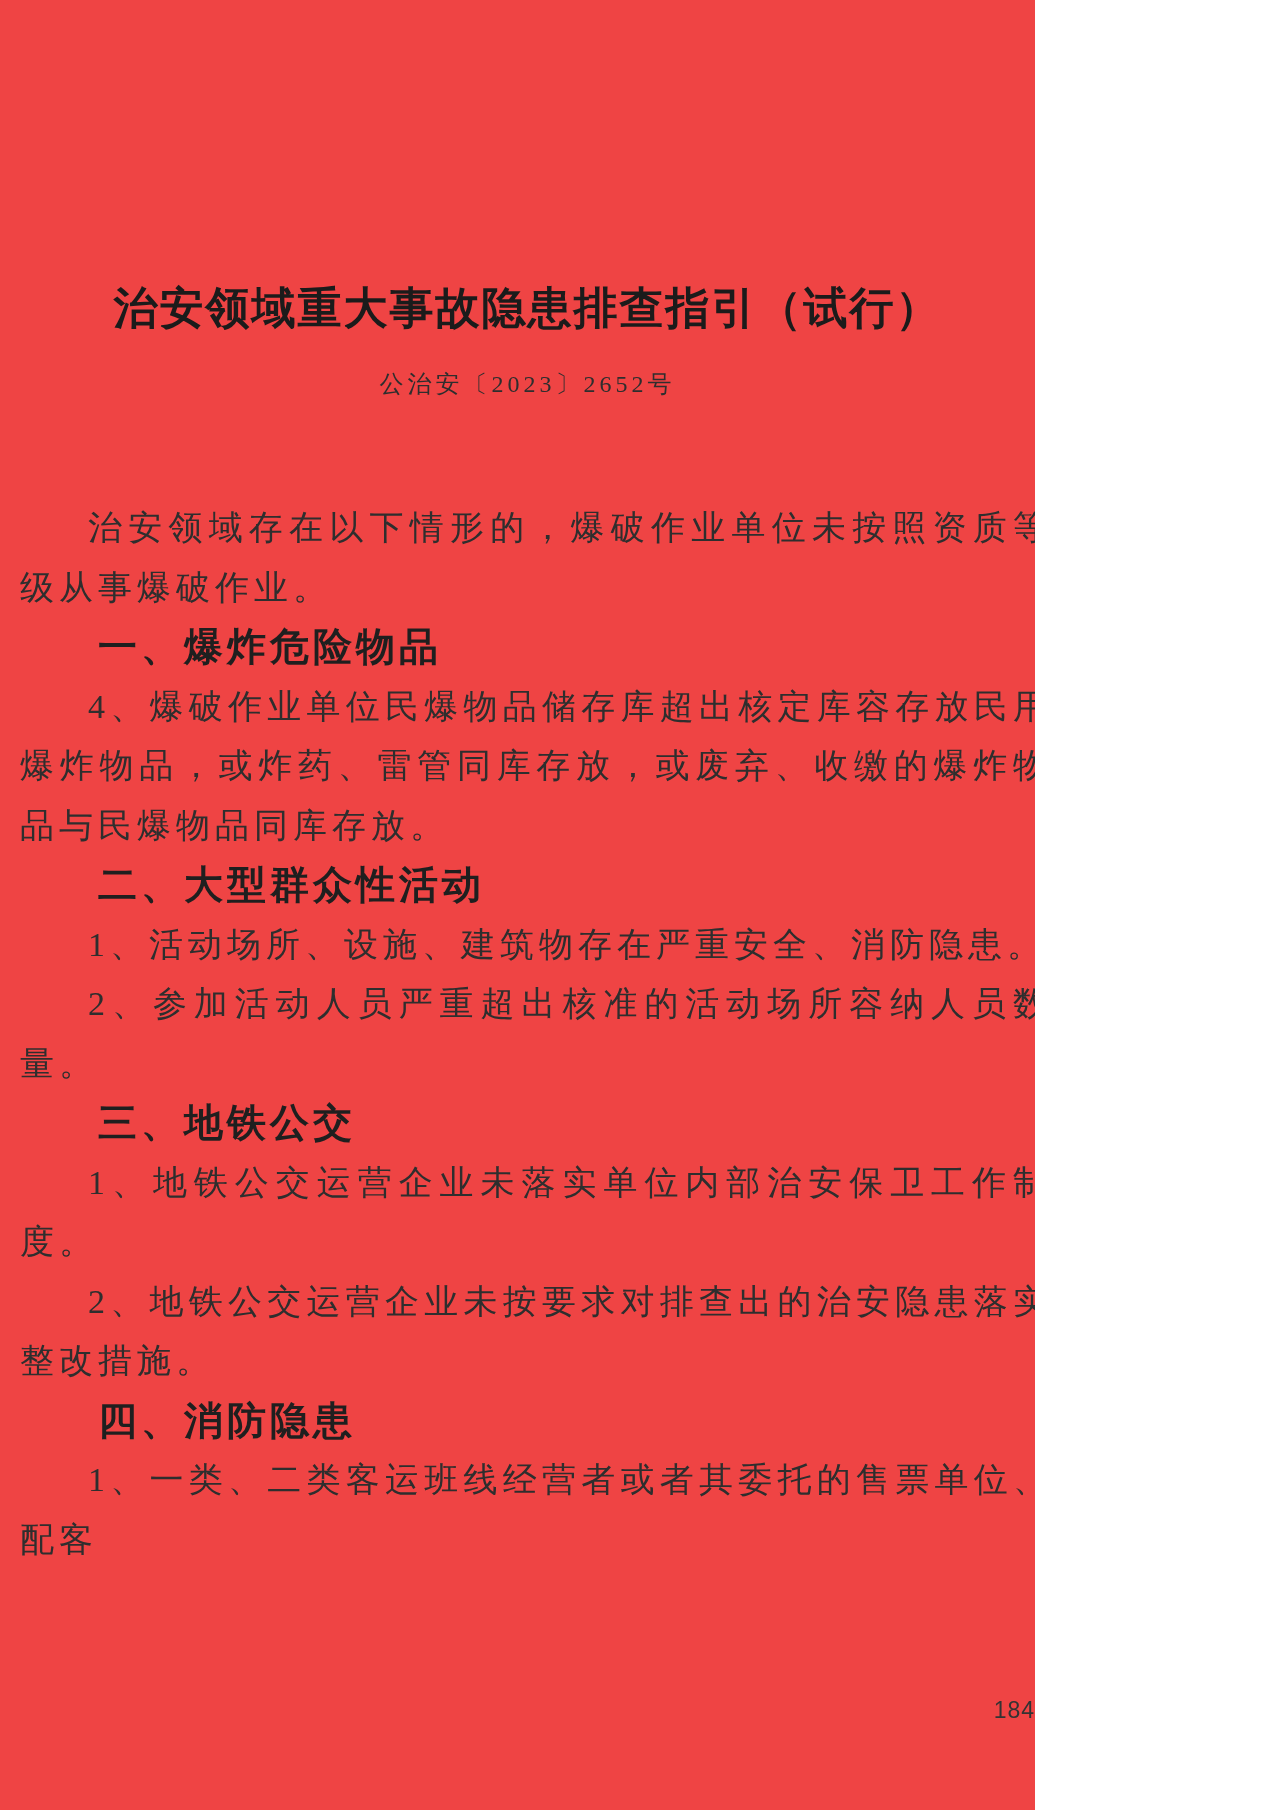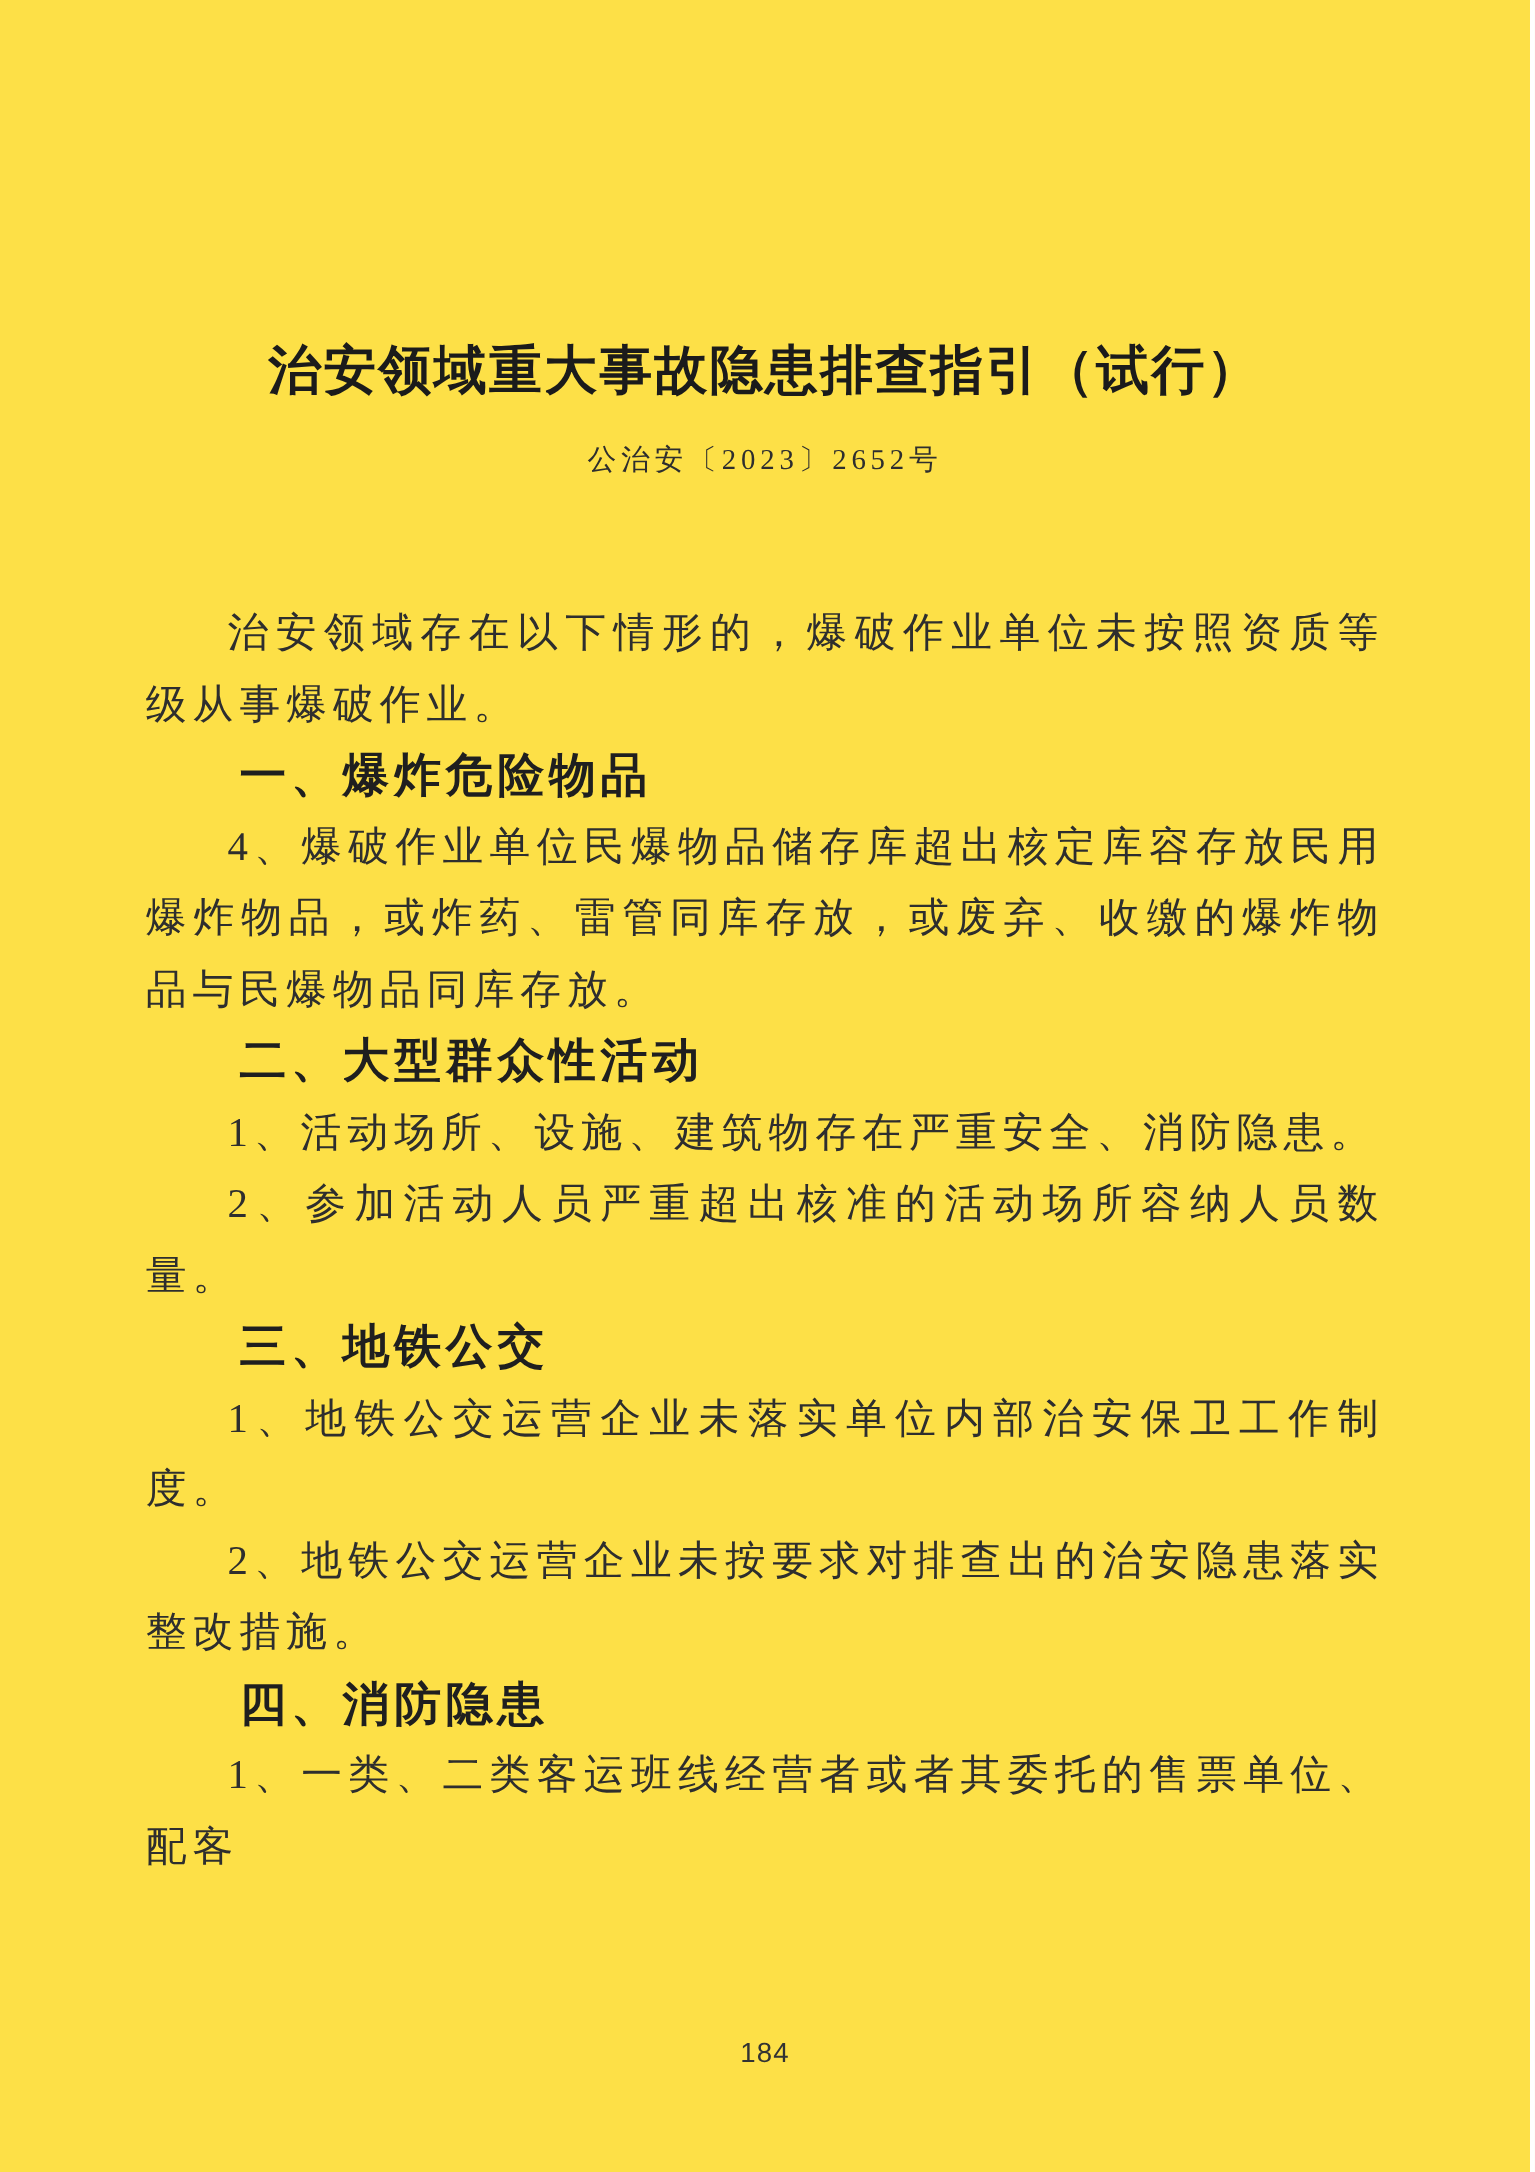--- a/index.html
+++ b/index.html
@@ -2,26 +2,27 @@
 <html><head>
 <meta charset="utf-8">
 <style>
   html, body {
     margin: 0;
     padding: 0;
     background: #ffffff;
   }
   .page {
     position: relative;
-    width: 1275px;
+    width: 1015px;
     height: 1810px;
-    background: #fde047;
+    background: #ef4444;
     overflow: hidden;
     font-family: "Liberation Serif", "DejaVu Serif", serif;
     color: #2e2e2e;
+    padding-left: 20px;
   }
   .title {
     margin: 0;
     padding-top: 278px;
     text-align: center;
     font-size: 44px;
     line-height: 62px;
     font-weight: 700;
     letter-spacing: 2px;
     color: #1b1b1b;
@@ -57,21 +58,21 @@
     font-weight: 700;
     letter-spacing: 4px;
     color: #1f1f1f;
     font-family: "Liberation Sans", "DejaVu Sans", sans-serif;
   }
   .page-number {
     position: absolute;
     bottom: 86px;
     left: 0;
     right: 0;
-    text-align: center;
+    text-align: right;
     font-size: 23px;
     letter-spacing: 1px;
     color: #333333;
     font-family: "Liberation Sans", "DejaVu Sans", sans-serif;
   }
 </style>
 </head>
 <body>
 
 <div class="page">

